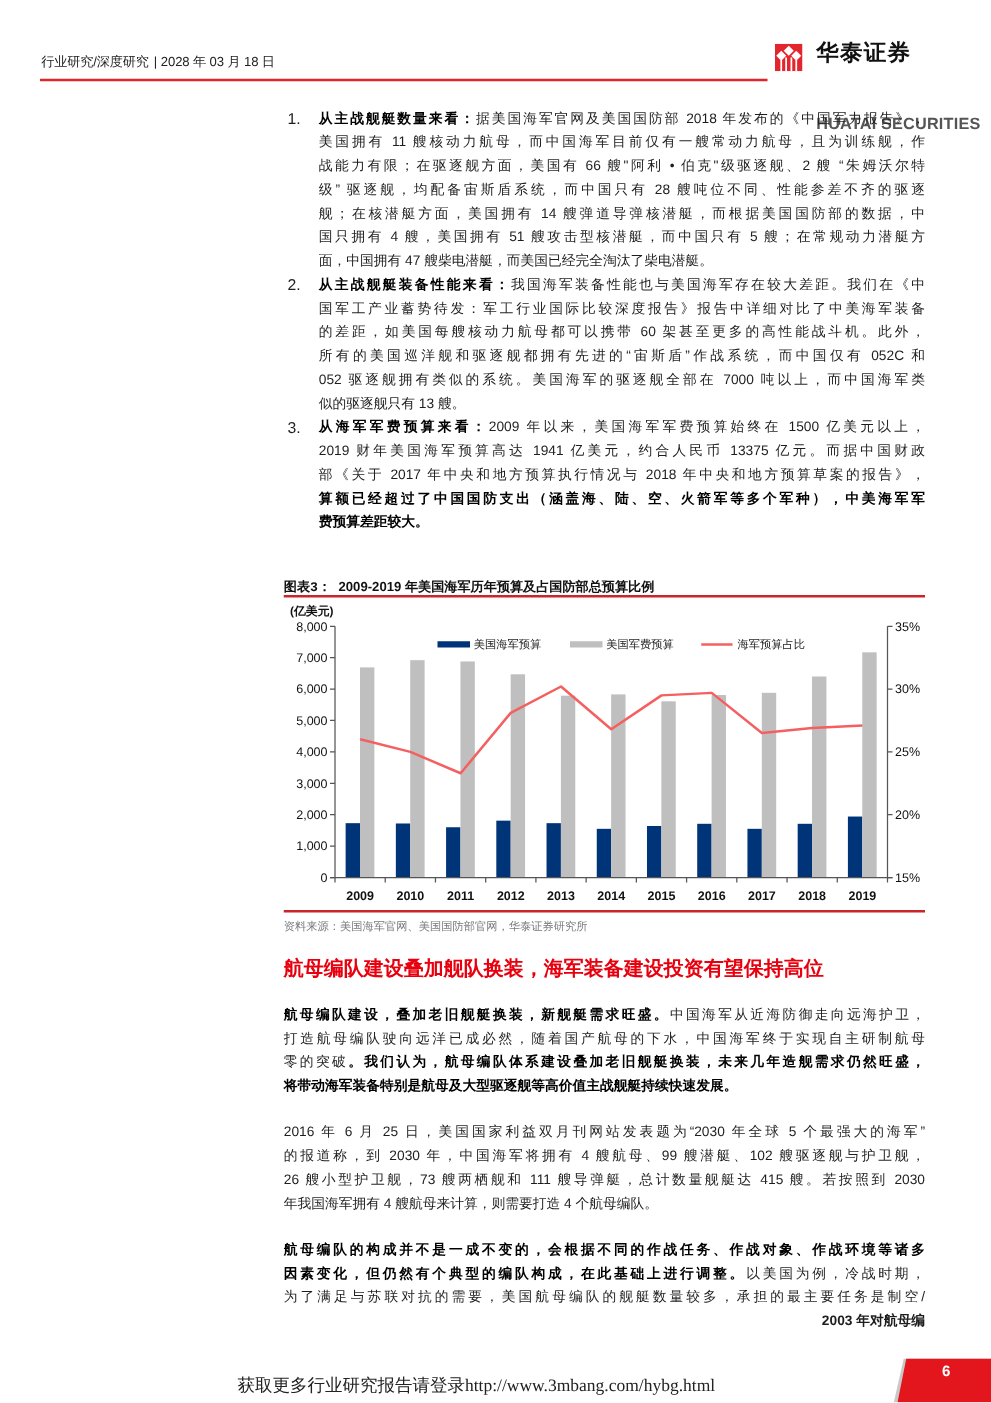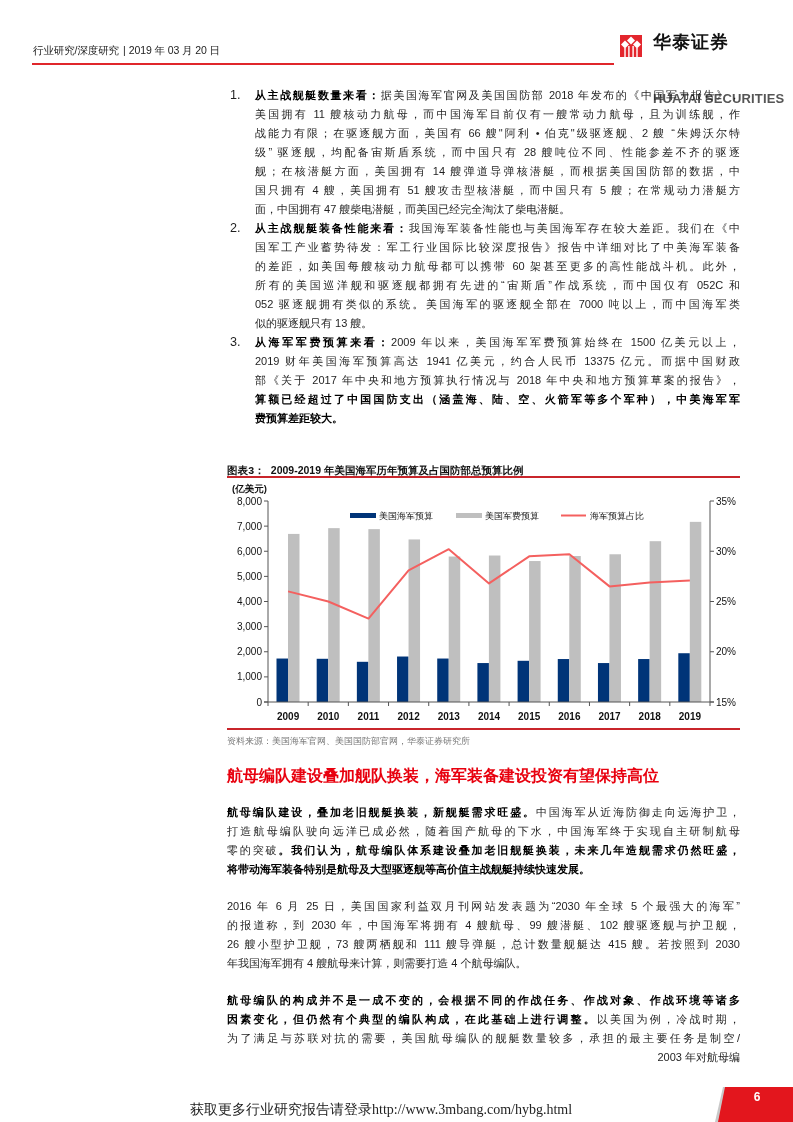--- a/index.html
+++ b/index.html
@@ -12,21 +12,21 @@
   .hdr-text .sep { margin: 0 3px 0 4px; }
   .hdr-rule { left: 32px; top: 63px; width: 582px; height: 2px; background: #e0262b; }
   .logo-mark { left: 620px; top: 35px; width: 22px; height: 22px; }
   .logo-cn { left: 653px; top: 31px; font-size: 18px; line-height: 22px; font-weight: bold; color: #111; letter-spacing: 1px; white-space: nowrap; }
   .logo-en { left: 653px; top: 57px; font-size: 13px; line-height: 9px; font-weight: bold; color: #555; letter-spacing: 0.15px; white-space: nowrap; font-family: "Liberation Sans", sans-serif; margin-top: 37px; }
 
   
   .lines { font-size: 11px; line-height: 19px; }
   .line { text-align: justify; text-align-last: justify; text-justify: inter-character; }
   .lines .line:last-child { text-align-last: auto; }
-  .p3 .line:last-child { text-align: right; text-align-last: right; }
+  .p3 .line:last-child { text-align: right; text-align-last: right; font-weight: bold; }
   .seg.bold { font-weight: bold; color: #000; }
 
   .list { left: 230px; top: 86px; width: 510px; }
   .item { display: flex; }
   .item-num { width: 25px; flex: 0 0 25px; font-size: 12.6px; line-height: 19px; font-family: "Liberation Sans", sans-serif; }
   .item-body { width: 485px; flex: 0 0 485px; }
 
   
   .fig-title { left: 227px; top: 463px; font-size: 10.5px; line-height: 14px; font-weight: bold; color: #111; white-space: nowrap; }
   .fig-title .fig-label { margin-right: 6px; font-family: Liberation Mono, monospace; }
@@ -44,21 +44,21 @@
   .footer-text { left: 190px; top: 1101px; font-size: 14px; line-height: 18px; color: #222; white-space: nowrap; font-family: "Liberation Serif", serif; }
   .page-tab { left: 712px; top: 1085px; width: 81px; height: 37px; }
   .page-num { left: 750px; top: 1090px; width: 14px; font-size: 12px; line-height: 14px; font-weight: bold; color: #fff; text-align: center; font-family: "Liberation Sans", sans-serif; }
 
   svg text { font-family: "Liberation Sans", serif; }
 </style>
 </head>
 <body>
 
 <div class="abs hdr-text">
-  <span>行业研究/深度研究</span><span class="sep">|</span><span>2019 年 03 月 20 日</span>
+  <span>行业研究/深度研究</span><span class="sep">|</span><span>2028 年 03 月 18 日</span>
 </div>
 <div class="abs hdr-rule"></div>
 
 <svg class="abs logo-mark" viewBox="0 0 22 22">
   <rect x="0" y="0" width="22" height="22" fill="#e3262d"></rect>
   <polygon points="11,1.5 15,5.5 11,9.5 7,5.5" fill="#fff"></polygon>
   <polygon points="5,5.5 9,9.5 5,13.5 1,9.5" fill="#fff"></polygon>
   <polygon points="17,5.5 21,9.5 17,13.5 13,9.5" fill="#fff"></polygon>
   <rect x="4.3" y="13" width="1.4" height="9" fill="#fff"></rect>
   <rect x="8.2" y="11" width="1.4" height="11" fill="#fff"></rect>

